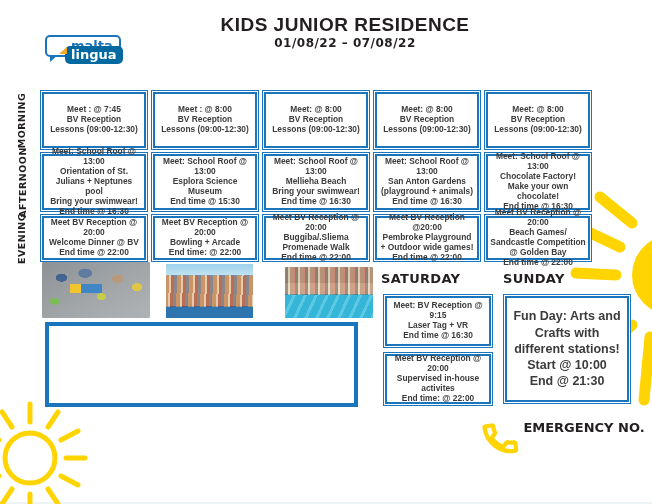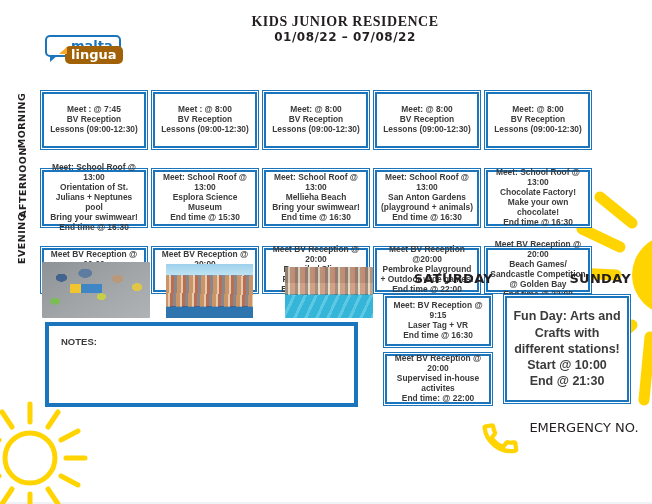--- a/index.html
+++ b/index.html
@@ -15,32 +15,32 @@
   .logo .malta {
     position:absolute; left:0; top:5px; background:#fff; border:2px solid #1b75bc;
     color:#1b75bc; font-weight:800; font-size:13px; padding:0 6px 1px 24px;
     border-radius:5px; font-family:"DejaVu Sans", sans-serif; line-height:17px;
   }
   .logo .malta:after {
     content:""; position:absolute; left:3px; bottom:-7px; width:0; height:0;
     border-top:7px solid #1b75bc; border-right:8px solid transparent;
   }
   .logo .lingua {
-    position:absolute; left:20px; top:16px; background:#a16207; color:#fff;
+    position:absolute; left:20px; top:16px; background:#0369a1; color:#fff;
     font-weight:800; font-size:13px; padding:0 6px 1px 6px; border-radius:5px;
     font-family:"DejaVu Sans", sans-serif; line-height:17px;
   }
   .logo .lingua:before {
     content:""; position:absolute; left:-6px; top:1px; width:0; height:0;
     border-bottom:7px solid #f7a824; border-left:8px solid transparent;
   }
 
   
   .title-block { position:absolute; left:170px; top:14px; width:350px; text-align:center; z-index:2; }
-  .title-line1 { font-family:Liberation Serif, serif; font-weight:800; font-size:14px; letter-spacing:.5px; }
+  .title-line1 { font-family:Liberation Sans, sans-serif; font-weight:800; font-size:19px; letter-spacing:.5px; }
   .title-line2 { font-family:"DejaVu Sans", sans-serif; font-weight:800; font-size:12px; letter-spacing:.5px; }
 
   
   .day-headers {
     position:absolute; left:42px; top:67px; width:548px; z-index:2;
     display:grid; grid-template-columns:repeat(5,104px); gap:7px;
   }
   .day-headers div {
     text-align:center; font-family:"DejaVu Sans", sans-serif;
     font-weight:800; font-size:12px; letter-spacing:.3px;margin-top:28px;
@@ -53,21 +53,21 @@
     font-weight:800; font-size:9.5px; letter-spacing:.5px;
   }
   .rl-morning { top:92px; height:56px; }
   .rl-afternoon { top:154px; height:56px; }
   .rl-evening { top:216px; height:44px; }
 
   
   .grid {
     position:absolute; left:42px; top:92px; z-index:2;
     display:grid; grid-template-columns:repeat(5,104px);
-    grid-template-rows:56px 56px 44px; gap:22px 7px;
+    grid-template-rows:56px 56px 44px; gap:6px 7px;
   }
   .cell {
     background:#fff; border:2px solid #1b75bc;
     box-shadow:0 0 0 1px #fff, 0 0 0 2px #1b75bc;
     display:flex; align-items:center; justify-content:center;
     padding:1px 2px; text-align:center;
   }
   .cell-text {
     white-space:pre-line; font-size:8.4px; line-height:1.18;
     font-weight:600; color:#3b3b3b;
@@ -101,41 +101,41 @@
     left:285px; top:267px; width:88px; height:51px;
     background:
       repeating-linear-gradient(90deg, rgba(90,80,75,.5) 0 3px, rgba(235,225,210,.55) 3px 5px, rgba(170,120,90,.5) 5px 8px, rgba(220,70,60,.4) 8px 10px),
       linear-gradient(#c3b097 0 32%, #e6d2b6 32% 52%, #35b6d9 52% 100%);
   }
   .photo-3 .pool { position:absolute; left:0; bottom:0; width:100%; height:46%;
     background:repeating-linear-gradient(115deg,#35b6d9 0 7px,#5cc8e4 7px 10px); }
 
   
   .weekend-header {
-    position:absolute; text-align:right; font-family:"DejaVu Sans", sans-serif;
+    position:absolute; text-align:left; font-family:"DejaVu Sans", sans-serif;
     font-weight:800; font-size:13px; letter-spacing:.3px; z-index:2;
   }
   .sat-header { left:381px; top:271px; width:112px; }
   .sun-header { left:503px; top:271px; width:128px; }
   .sat-box1 { position:absolute; left:385px; top:296px; width:106px; height:50px; z-index:2; }
   .sat-box2 { position:absolute; left:385px; top:354px; width:106px; height:50px; z-index:2; }
   .sun-box  { position:absolute; left:505px; top:296px; width:124px; height:106px; z-index:2; }
   .sun-box .cell-text { font-size:12.5px; line-height:1.3; font-weight:700;text-align:center; }
 
   
   .notes {
     position:absolute; left:45px; top:322px; width:313px; height:85px; z-index:2;
     border:4px solid #1b75bc; background:#fff; padding:10px 8px 0 12px;
   }
   .notes .heading { font-size:9.5px; font-weight:700; color:#3b3b3b; }
   .notes .body { white-space:pre-line; font-size:9.5px; line-height:1.28; color:#3b3b3b; }
 
   
   .emergency { position:absolute; left:516px; top:420px; width:136px; text-align:center; z-index:2; }
-  .emergency .line1 { font-family:"DejaVu Sans", sans-serif; font-weight:400; font-size:13px; }
+  .emergency .line1 { font-family:"DejaVu Sans", sans-serif; font-weight:700; font-size:13px; }
   .emergency .line2 { font-family:"DejaVu Sans", sans-serif; font-weight:800; font-size:13.5px; }
   .phone-icon { position:absolute; left:481px; top:420px; width:38px; height:38px; z-index:2; transform:rotate(-8deg); }
 
   
   .sun-right { position:absolute; left:570px; top:185px; z-index:1; }
   .sun-bottom-left { position:absolute; left:-14px; top:392px; z-index:1; }
 </style>
 </head>
 <body>
 
@@ -276,21 +276,20 @@
     </div>
 
   <div class="weekend-header sun-header">SUNDAY</div>
   <div class="cell sun-box">
       <span class="cell-text">Fun Day: Arts and Crafts with different stations!
 Start @ 10:00
 End @ 21:30</span>
     </div>
 
   <div class="notes">
-    <div class="heading">NOTES:</div>
   </div>
 
   <svg class="phone-icon" viewBox="0 0 24 24">
     <path d="M6.8 10.6c1.4 2.8 3.8 5.2 6.6 6.6l2.2-2.2c.3-.3.7-.4 1-.3 1.1.4 2.3.6 3.6.6.6 0 1 .4 1 1v3.4c0 .6-.4 1-1 1C10.9 20.7 3.3 13.1 3.3 3.8c0-.6.4-1 1-1h3.5c.6 0 1 .4 1 1 0 1.2.2 2.4.6 3.6.1.3 0 .7-.3 1l-2.3 2.2z" fill="none" stroke="#FFD400" stroke-width="2.7" stroke-linejoin="round"></path>
   </svg>
   <div class="emergency">
     <div class="line1">EMERGENCY NO.</div>
   </div>
 
   <svg class="sun-right" width="110" height="230" viewBox="0 0 110 230">

